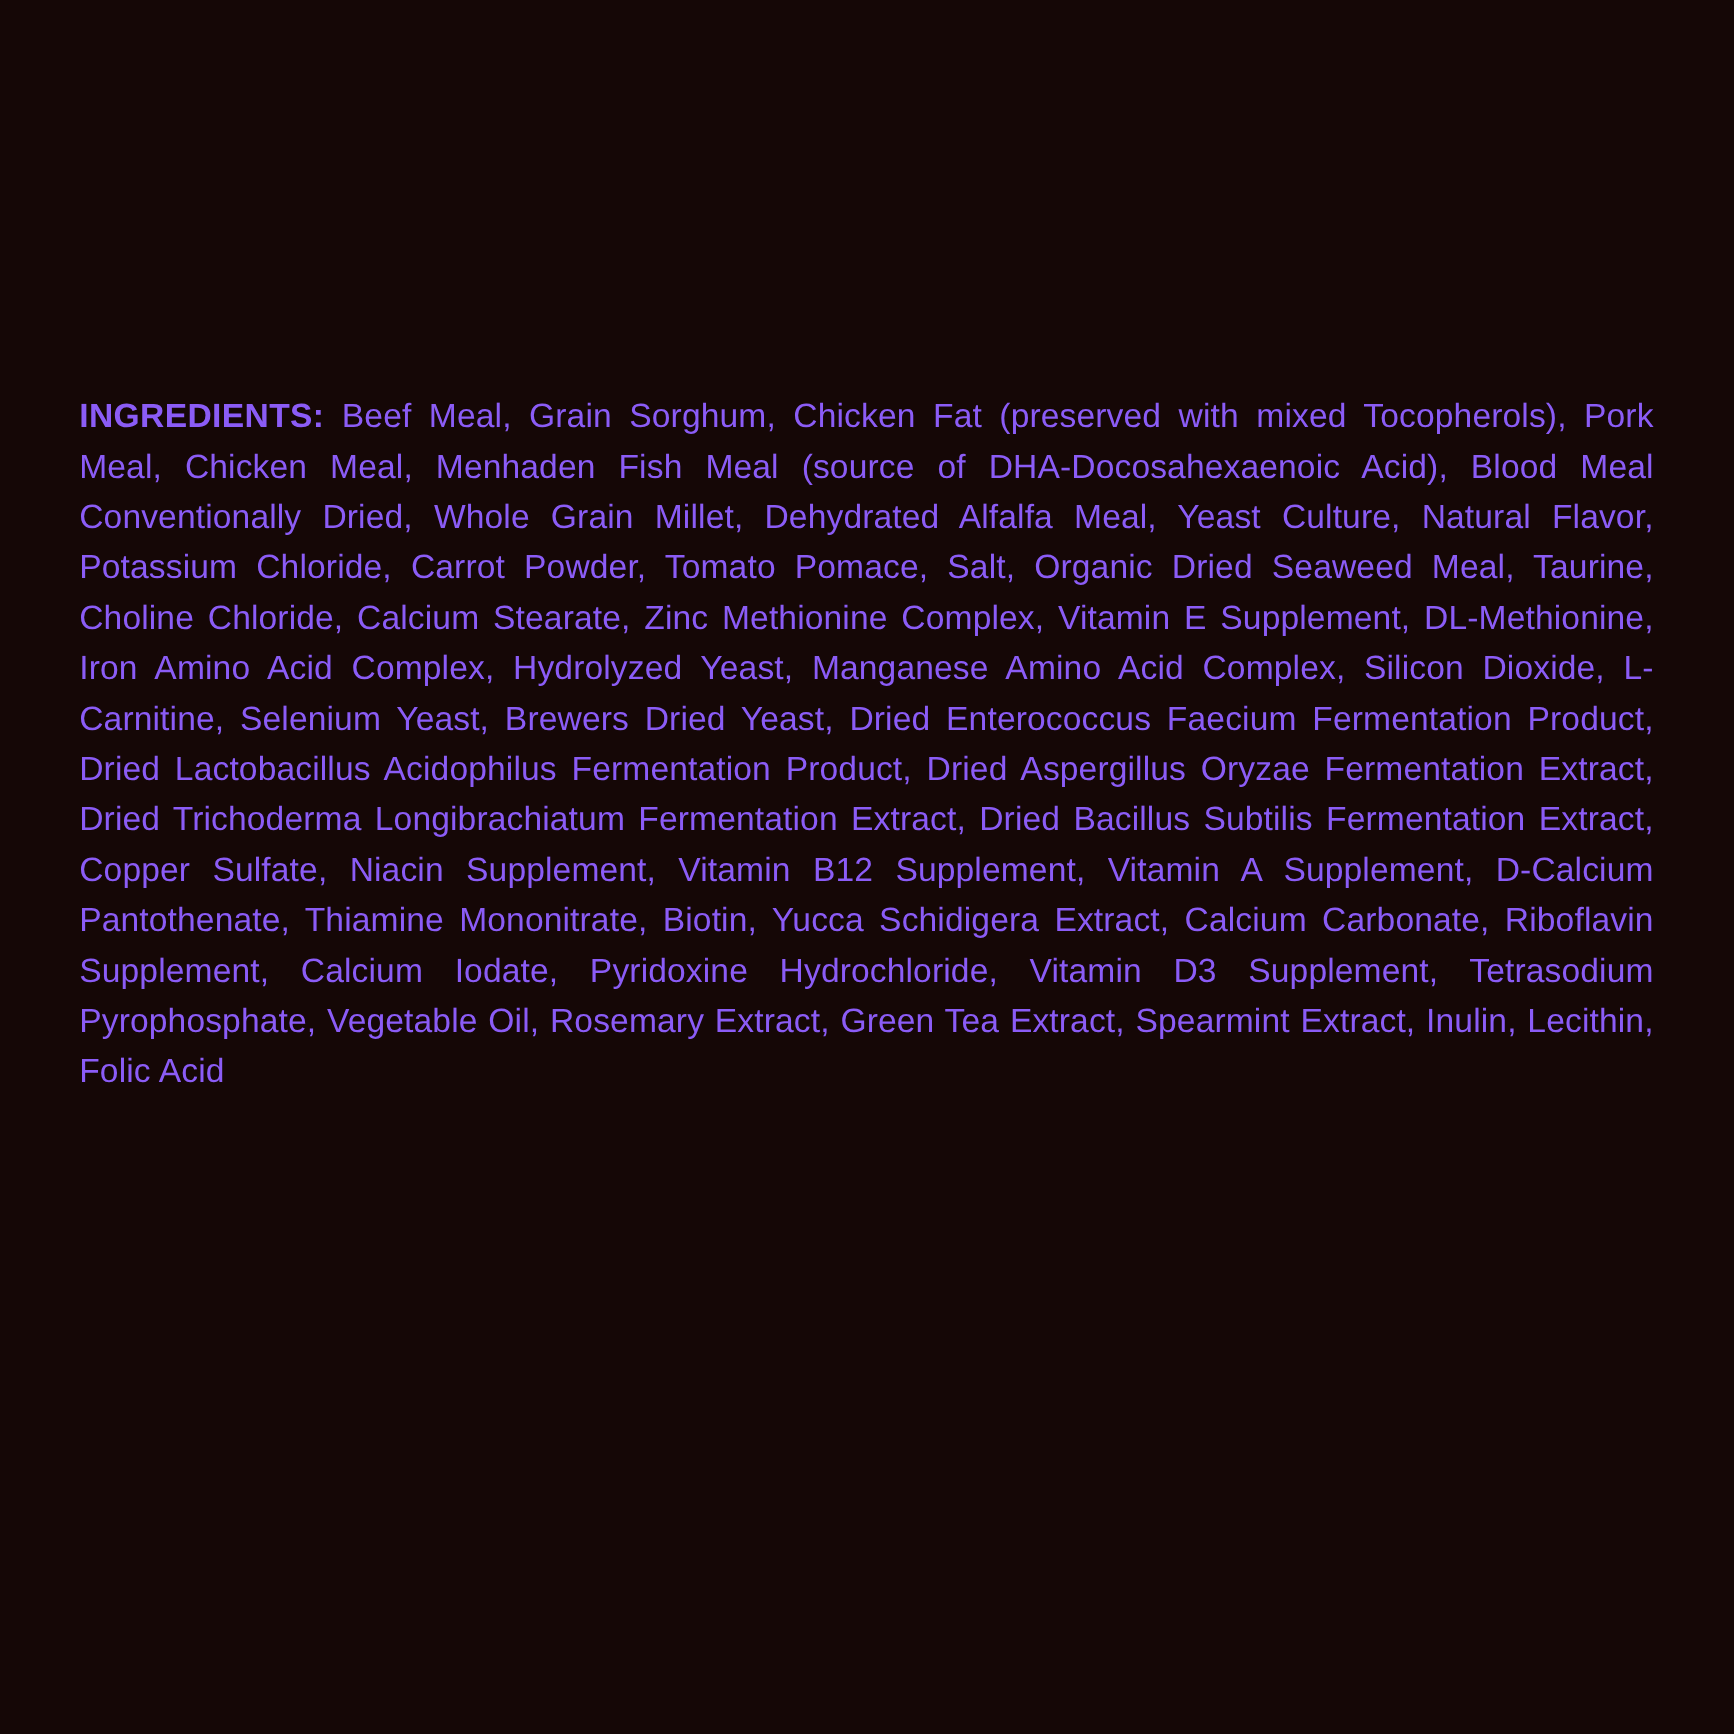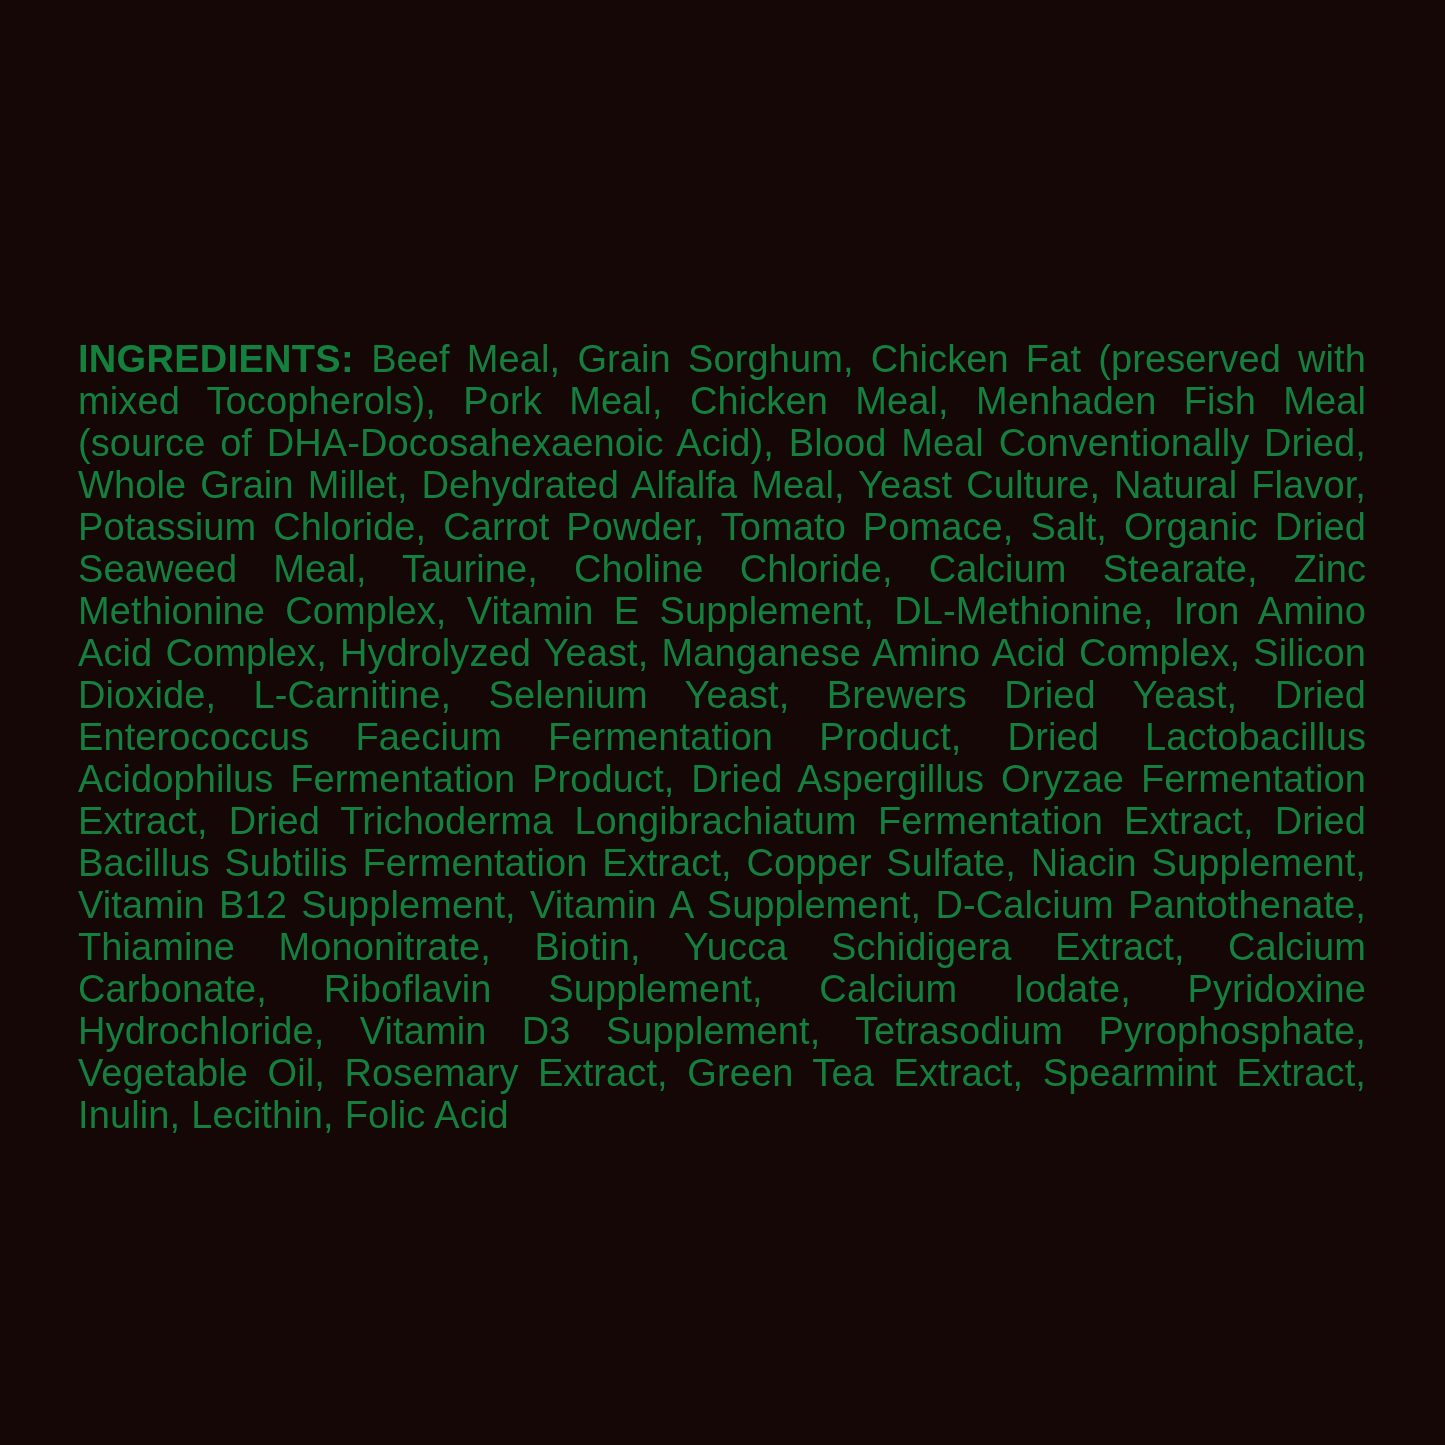--- a/index.html
+++ b/index.html
@@ -20,29 +20,29 @@
     background: #150706;
     box-sizing: border-box;
   }
   .ingredients-block {
     position: absolute;
     left: 62px;
     top: 322px;
     width: 1320px;
   }
   .ingredients-text {
-    color: #15803d;
-    font-size: 38px;
+    color: #8b5cf6;
+    font-size: 28px;
     line-height: 42px;
     letter-spacing: 0.1px;
     text-align: justify;
     text-justify: inter-word;
     word-spacing: 0.4px;
     hyphens: auto;
-    margin: 16px;
+    margin: 4px;
   }
   .ingredients-text .label {
     font-weight: 700;
     letter-spacing: 0.3px;
   }
   .ingredients-text .body-copy {
     font-weight: 400;
   }
 </style>
 </head>

